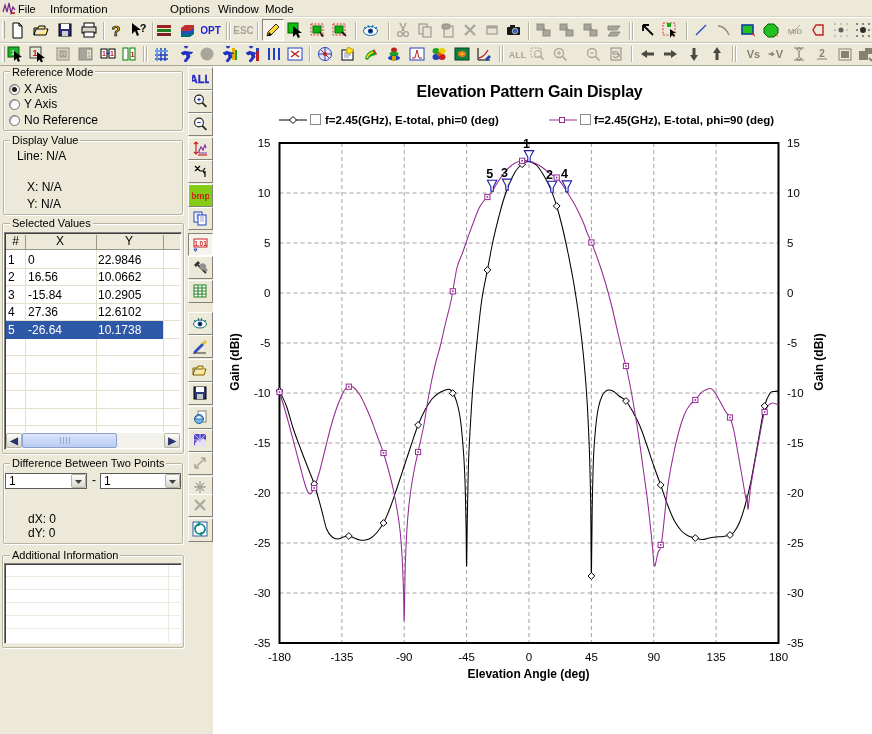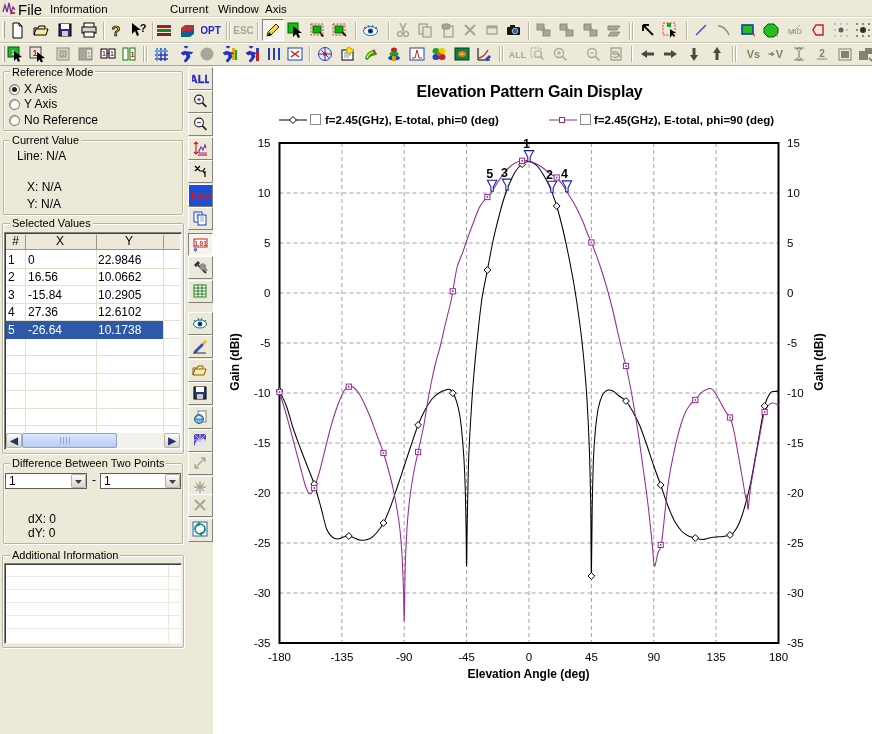--- a/index.html
+++ b/index.html
@@ -12,26 +12,26 @@
 .tbtn{position:absolute;left:188px;width:25px;height:23px;background:#ece9d8;
  border:1px solid;border-color:#fff #848278 #848278 #fff;}
 .tbi{position:absolute;left:3px;top:2px;width:17px;height:17px}
 .sep{position:absolute;width:2px;background:#fff;border-left:1px solid #b9b5a3}
 </style></head><body>
 <div class="ab" style="left:0;top:0;width:872px;height:17px;background:#ece9d8;border-bottom:1px solid #d8d4c4"></div>
 <svg class="ab" style="left:2px;top:2px" width="14" height="13" viewBox="0 0 14 13">
 <path d="M1 10 L3 3 L5 10 L7 1 L9 11 L11 5 L13 8" stroke="#7b2d8b" stroke-width="1.3" fill="none"></path>
 <path d="M9 11 L13 11" stroke="#c00000" stroke-width="1.5" fill="none"></path>
   </svg>
-<div class="txt" style="left:18px;top:2.5px;font-size:15px">File</div>
+<div class="txt" style="left:18px;top:2.5px;font-size:11px">File</div>
 <div class="txt" style="left:50px;top:2.5px;font-size:11.5px">Information</div>
 <div class="txt" style="left:120px;top:15px;font-size:15px">Process</div>
-<div class="txt" style="left:170px;top:2.5px;font-size:11.5px">Current</div>
+<div class="txt" style="left:170px;top:2.5px;font-size:11.5px">Options</div>
 <div class="txt" style="left:218px;top:2.5px;font-size:11.5px">Window</div>
-<div class="txt" style="left:265px;top:2.5px;font-size:11.5px">Axis</div>
+<div class="txt" style="left:265px;top:2.5px;font-size:11.5px">Mode</div>
 <div class="ab" style="left:0;top:17px;width:872px;height:26px;background:#ece9d8;border-top:1px solid #fff;border-bottom:1px solid #c6c3b2"></div>
 <div class="ab" style="left:0;top:43px;width:872px;height:23px;background:#ece9d8;border-top:1px solid #fff;border-bottom:1px solid #aaa795"></div>
 <div class="ab" style="left:2px;top:21px;width:3px;height:18px;border-left:1px solid #fff;border-right:1px solid #a8a593"></div>
 <div class="ab" style="left:2px;top:46px;width:3px;height:16px;border-left:1px solid #fff;border-right:1px solid #a8a593"></div>
 <svg class="ab" style="left:9px;top:22px" width="17" height="17" viewBox="0 0 17 17">
     <path d="M4 1h6l3 3v12H4z" fill="#fff" stroke="#000" stroke-width="1"></path>
     <path d="M10 1v3h3" fill="none" stroke="#000"></path>
   </svg>
 <svg class="ab" style="left:33px;top:22px" width="17" height="17" viewBox="0 0 17 17">
     <path d="M1 13 V6 h4 l1-2 h6 v3 h-9 l-2 6 h12 l2-6 h-2" fill="#ffe98c" stroke="#000" stroke-width="1"></path>
@@ -375,21 +375,21 @@
 <div class="grp" style="left:3px;top:71px;width:180px;height:60px"></div>
 <div class="glb" style="left:10px;top:66px">Reference Mode</div>
 <div class="ab" style="left:9px;top:84px;width:11px;height:11px;border-radius:50%;background:#fff;border:1px solid #6e6e6e;box-shadow:inset 1px 1px 1px #b9b9b9"></div>
 <div class="ab" style="left:12px;top:87px;width:5px;height:5px;border-radius:50%;background:#222"></div>
 <div class="txt" style="left:24px;top:83px">X Axis</div>
 <div class="ab" style="left:9px;top:99px;width:11px;height:11px;border-radius:50%;background:#fff;border:1px solid #6e6e6e;box-shadow:inset 1px 1px 1px #b9b9b9"></div>
 <div class="txt" style="left:24px;top:98px">Y Axis</div>
 <div class="ab" style="left:9px;top:115px;width:11px;height:11px;border-radius:50%;background:#fff;border:1px solid #6e6e6e;box-shadow:inset 1px 1px 1px #b9b9b9"></div>
 <div class="txt" style="left:24px;top:114px">No Reference</div>
 <div class="grp" style="left:3px;top:140px;width:180px;height:75px"></div>
-<div class="glb" style="left:10px;top:134px">Current Value</div>
+<div class="glb" style="left:10px;top:134px">Display Value</div>
 <div class="txt" style="left:17px;top:150px">Line: N/A</div>
 <div class="txt" style="left:27px;top:181px">X: N/A</div>
 <div class="txt" style="left:27px;top:198px">Y: N/A</div>
 <div class="grp" style="left:2px;top:223px;width:182px;height:231px"></div>
 <div class="glb" style="left:10px;top:217px">Selected Values</div>
 <div class="ab" style="left:4px;top:232px;width:178px;height:218px;background:#fff;border:1px solid;border-color:#808080 #f4f2e8 #f4f2e8 #808080;box-shadow:inset 1px 1px 0 #404040"></div>
 <div class="ab" style="left:6px;top:234px;width:174px;height:16px;background:#ece9d8;border-bottom:1px solid #9a9786"></div>
 <div class="txt" style="left:6px;top:235px;width:19px;text-align:center">#</div>
 <div class="txt" style="left:25px;top:235px;width:70px;text-align:center">X</div>
 <div class="txt" style="left:95.5px;top:235px;width:67px;text-align:center">Y</div>
@@ -481,21 +481,21 @@
       <path d="M4 2 v12 M2 4 l2-2 2 2 M2 12 l2 2 2-2" stroke="#d02020" stroke-width="1.2" fill="none"></path>
       <path d="M7 13 h8 M7 13 v-2 l2-4 2 3 2-5 1 3" stroke="#8030b0" fill="none" stroke-width="1.2"></path>
       <path d="M6 15 h9" stroke="#d02020" stroke-width="1.2"></path>
     </svg>
   </div>
 <div class="tbtn" style="top:160.3px;height:23px;border-color:#fff #848278 #848278 #fff;background:#ece9d8">
     <svg class="tbi" width="17" height="17" viewBox="0 0 17 17">
       <path d="M3 3 l5 5 M8 3 l-5 5 M8 8 h3 M11 8 l2-3 M11 8 l2 3 M13 8 v6" stroke="#000" stroke-width="1.2" fill="none"></path>
     </svg>
   </div>
-<div class="tbtn" style="top:183.8px;height:23px;border-color:#fff #848278 #848278 #fff;background:#1d4ed8">
+<div class="tbtn" style="top:183.8px;height:23px;border-color:#fff #848278 #848278 #fff;background:#84cc16">
     <svg class="tbi" width="17" height="17" viewBox="0 0 17 17">
       <text x="8.5" y="12" font-size="9" font-weight="bold" text-anchor="middle" fill="#cc2020">bmp</text>
     </svg>
   </div>
 <div class="tbtn" style="top:207.2px;height:23px;border-color:#fff #848278 #848278 #fff;background:#ece9d8">
     <svg class="tbi" width="17" height="17" viewBox="0 0 17 17">
       <rect x="2" y="2" width="8" height="10" fill="#fff" stroke="#2040c0"></rect>
       <path d="M4 4 h4 M4 6 h4 M4 8 h4" stroke="#8090c0" stroke-width="0.8"></path>
       <rect x="6" y="5" width="8" height="10" fill="#fff" stroke="#2040c0"></rect>
       <path d="M8 7 h4 M8 9 h4 M8 11 h4" stroke="#8090c0" stroke-width="0.8"></path>

